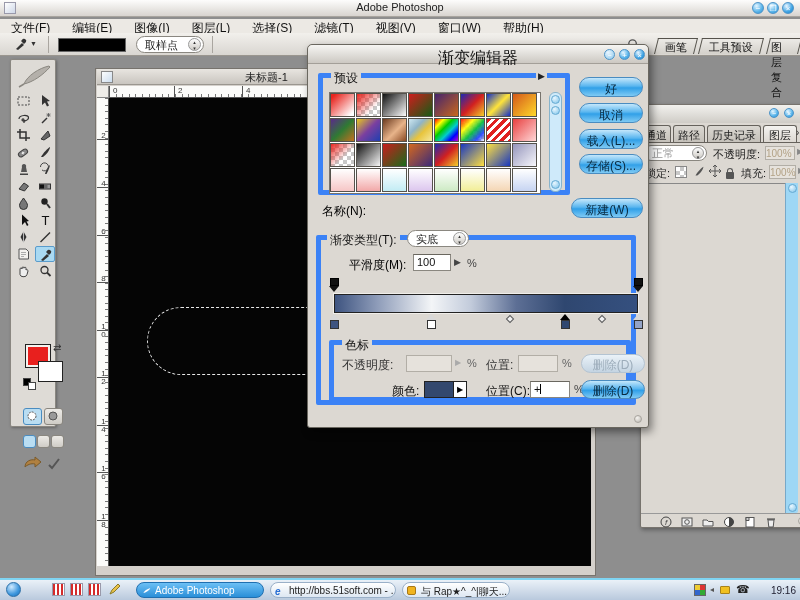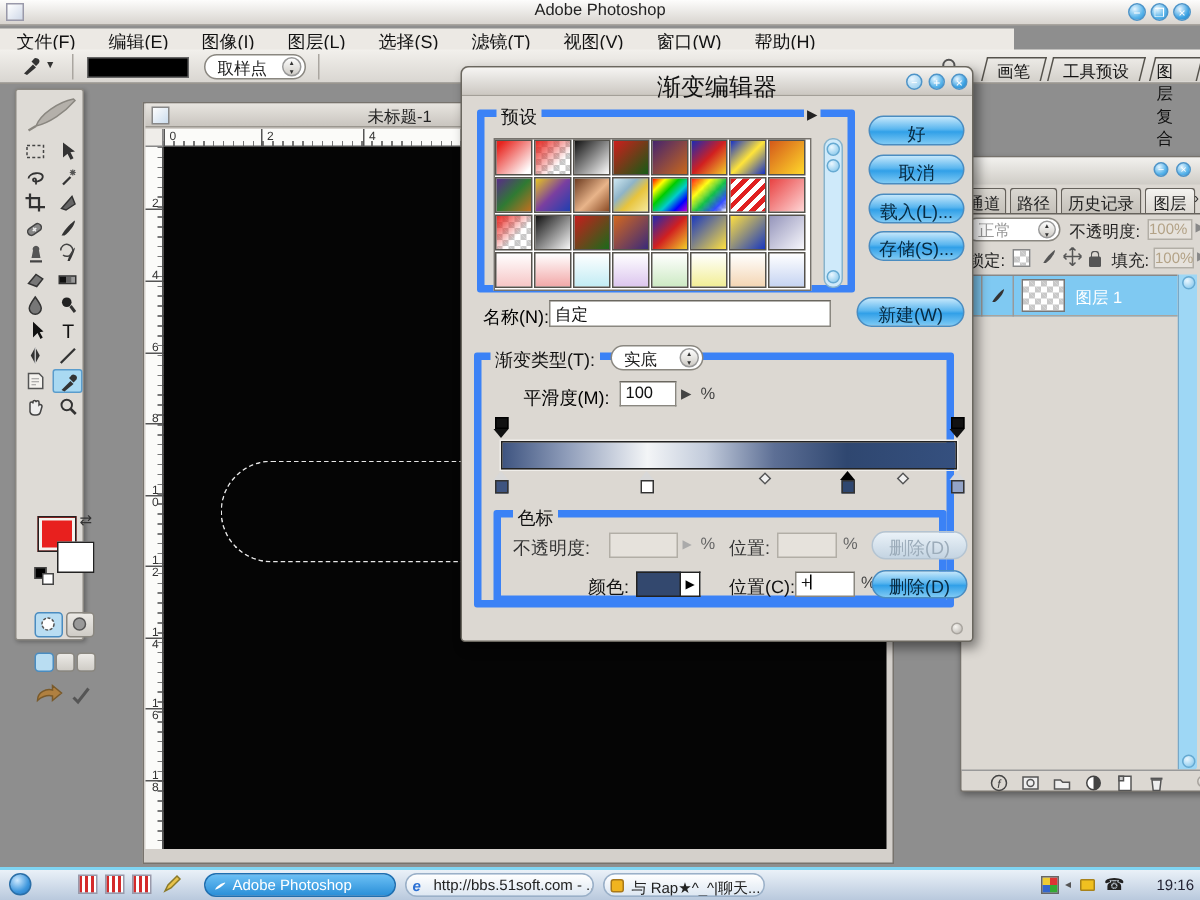--- a/index.html
+++ b/index.html
@@ -4,21 +4,21 @@
 <style>
   *{margin:0;padding:0;box-sizing:border-box;font-family:"Liberation Sans","DejaVu Sans",sans-serif;}
   html,body{width:800px;height:600px;overflow:hidden;}
   #screen{position:relative;width:800px;height:600px;background:#8e8e8e;font-size:12px;}
   .abs{position:absolute;}
 
   
   #titlebar{left:0;top:0;width:800px;height:17px;background:linear-gradient(#fdfdfc,#d8d4cf);border-bottom:1px solid #a8a49e;}
   #app-title{left:0;top:1px;width:800px;text-align:center;font-size:11px;color:#222;}
   .winbtn{width:12px;height:12px;border-radius:50%;top:2px;background:radial-gradient(circle at 35% 30%,#e6f6ff,#59b4ea 60%,#2d8fd2);color:#fff;font-size:8px;line-height:12px;text-align:center;border:1px solid #4e94c8;}
-  #menubar{left:0;top:19px;width:676px;height:16px;background:#ece9e4;border-bottom:1px solid #b8b4ae;}
+  #menubar{left:0;top:19px;width:800px;height:16px;background:#ece9e4;border-bottom:1px solid #b8b4ae;}
   .menu-item{display:inline-block;padding:1px 11px 0 11px;font-size:12px;color:#111;}
   #optionsbar{left:0;top:33px;width:800px;height:23px;background:linear-gradient(#f2f0ec,#d9d6d1);border-bottom:1px solid #9a968f;}
   #opt-swatch{left:58px;top:5px;width:68px;height:14px;background:#000;border:1px solid #666;}
   .dropdown{background:#fff;border:1px solid #8a8780;border-radius:9px;height:17px;font-size:11px;color:#222;padding:1px 18px 0 8px;}
   .stepper{position:absolute;right:2px;top:1px;width:13px;height:13px;border-radius:50%;background:linear-gradient(#fdfdfd,#cfccc6);border:1px solid #999;font-size:5px;line-height:6px;text-align:center;color:#333;}
   .vsep{width:1px;background:#aaa6a0;top:3px;height:17px;}
   .pw-tab{position:absolute;top:5px;height:16px;background:linear-gradient(#eceae6,#d4d1cb);border:1px solid #55524c;border-bottom:none;font-size:11px;padding:1px 8px 0 8px;color:#111;transform:skewX(-14deg);}
   .pw-tab span{display:inline-block;transform:skewX(14deg);}
 
   
@@ -376,28 +376,20 @@
       <span class="abs" style="left:67px;top:0;"><svg width="14" height="14" viewBox="0 0 14 14">
             <path d="M7 1 V13 M1 7 H13 M7 1 L5 3 M7 1 L9 3 M7 13 L5 11 M7 13 L9 11 M1 7 L3 5 M1 7 L3 9 M13 7 L11 5 M13 7 L11 9" stroke="#555" fill="none"></path>
           </svg></span>
       <span class="abs lock" style="left:85px;top:5px;"></span>
       <span class="abs lp-label" style="left:100px;top:2px;">填充:</span>
       <div class="abs gray-box" style="left:128px;top:1px;width:27px;height:14px;">100%</div>
       <span class="abs" style="left:157px;top:2px;font-size:8px;color:#888;">▶</span>
     </div>
 
     <div class="abs" id="lp-list">
-        <div class="layer-row sel" style="top: 0px;">
-          <div class="cell-eye"></div>
-          <div class="cell-ind"><svg width="14" height="14" viewBox="0 0 16 16" style="margin:6px 0 0 3px;">
-              <path d="M4 13 C6 9,11 4,13 3 C13 6,9 11,6 13 Z" fill="#333"></path>
-            </svg></div>
-          <div class="thumb checker"></div>
-          <div class="lname" style="color: rgb(255, 255, 255);">图层 1</div>
-        </div>
       </div>
     <div class="abs" id="lp-scroll">
       <div class="scroll-dot" style="top:1px;"></div>
       <div class="scroll-dot" style="bottom:1px;"></div>
     </div>
     <div class="abs" id="lp-bottom">
         <div class="lp-icon" style="left: 18px;"><svg width="14" height="14" viewBox="0 0 14 14">
             <circle cx="7" cy="7" r="5" fill="none" stroke="#444"></circle>
             <text x="7" y="10" font-size="8" text-anchor="middle" fill="#444" font-style="italic">f</text>
           </svg></div>
@@ -475,21 +467,20 @@
         <div class="scroll-dot" style="bottom:2px;left:1px;"></div>
       </div>
     </div>
 
     <div class="pill" style="left:271px;top:32px;width:64px;height:20px;padding-top:3px;">好</div>
     <div class="pill" style="left:271px;top:58px;width:64px;height:20px;padding-top:3px;">取消</div>
     <div class="pill" style="left:271px;top:84px;width:64px;height:20px;padding-top:3px;">载入(L)...</div>
     <div class="pill" style="left:271px;top:109px;width:64px;height:20px;padding-top:3px;">存储(S)...</div>
 
     <span class="abs" style="left:14px;top:158px;font-size:12px;">名称(N):</span>
-    <div class="tfield" style="left:58px;top:155px;width:188px;height:18px;">自定</div>
     <div class="pill" style="left:263px;top:153px;width:72px;height:20px;padding-top:3px;">新建(W)</div>
 
     <div class="groupbox" style="left:8px;top:190px;width:320px;height:170px;">
       <span class="grouplabel" style="left:6px;">渐变类型(T):</span>
       <div class="dropdown" style="position:absolute;left:86px;top:-10px;width:62px;">
         <span>实底</span>
         <span class="stepper">▴<br>▾</span>
       </div>
       <span class="abs" style="left:28px;top:17px;font-size:12px;">平滑度(M):</span>
       <div class="tfield" style="left:92px;top:14px;width:38px;height:17px;">100</div>

